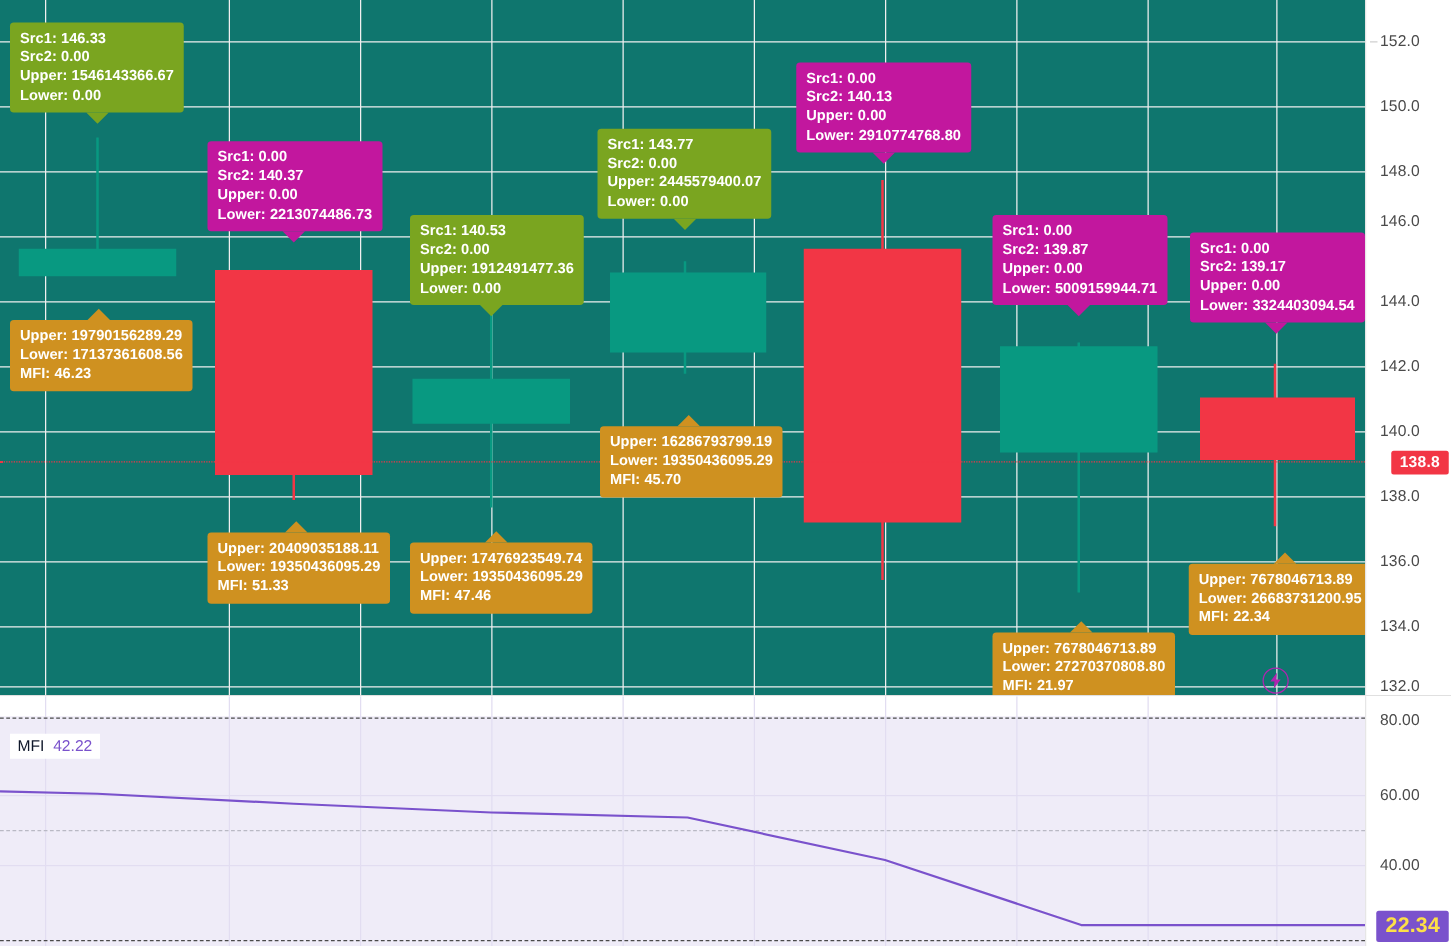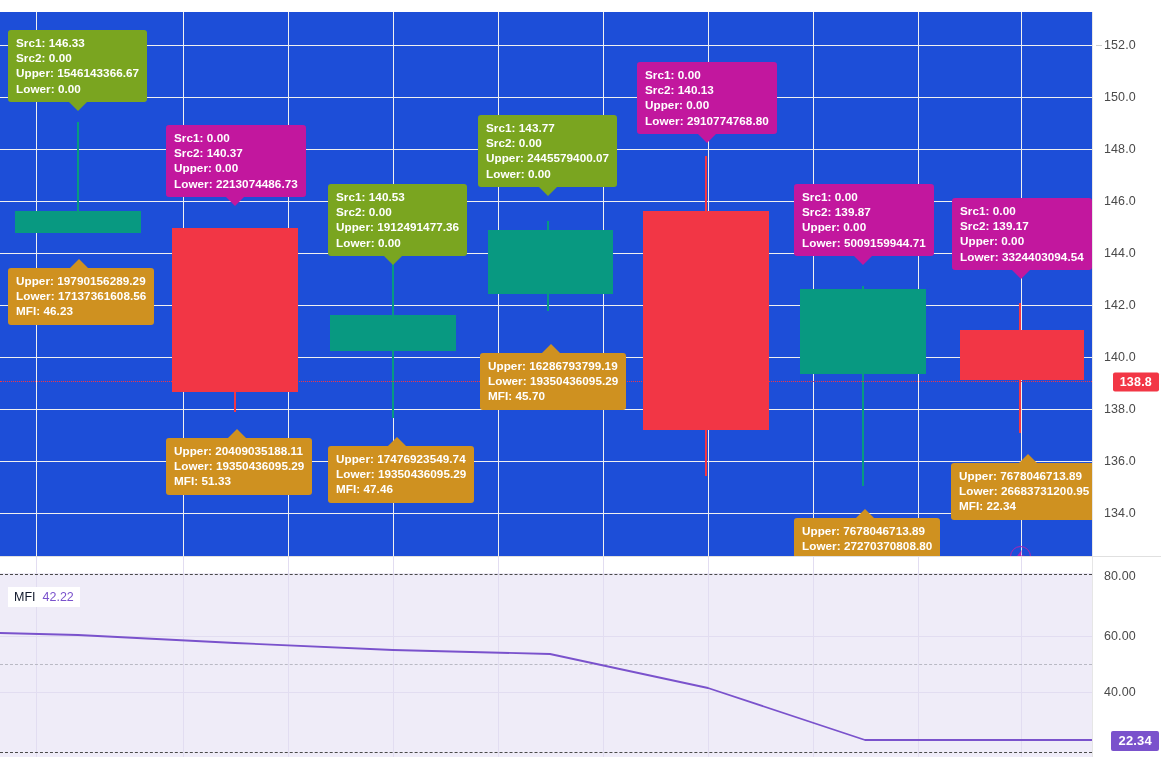--- a/index.html
+++ b/index.html
@@ -6,21 +6,21 @@
   html, body {
     width: 1161px; height: 757px;
     background: #ffffff;
     font-family: "Liberation Sans", sans-serif;
     overflow: hidden;
   }
   #root { position: relative; width: 1161px; height: 757px; background: #fff; }
 
   
   .pane { position: absolute; left: 0; }
-  #price-pane { top: 0; width: 1161px; height: 556px; background: #1d4ed8; margin-top: 12px; }
+  #price-pane { top: 0; width: 1161px; height: 556px; background: #0f766e; }
   #mfi-pane   { top: 557px; width: 1161px; height: 200px; background: #fff; }
 
   .plot { position: absolute; left: 0; top: 0; width: 1092px; height: 100%; overflow: hidden; }
   #mfi-plot-bg { position: absolute; left: 0; top: 16px; width: 1092px; height: 184px; background: #efecf8; }
 
   .axis { position: absolute; right: 0; top: 0; width: 69px; height: 100%; background: #fff; }
   .axis-sep { position: absolute; left: 0; top: 0; width: 1px; height: 100%; background: #e6e6e6; }
   .tick { position: absolute; left: 12px; font-size: 12.5px; color: #4a4a4a; letter-spacing: .1px; white-space: nowrap; transform: translateY(-50%); }
   .tick-dash { position: absolute; left: -8px; top: 50%; width: 6px; height: 1px; background: #cfcfcf; }
 
@@ -37,22 +37,22 @@
   .down { background: #f23645; }
 
   
   .priceline { position: absolute; left: 0; width: 1092px; height: 0; border-top: 1px dotted #f23645; }
   .price-badge {
     position: absolute; right: 2px; background: #f23645; color: #fff;
     font-size: 12.5px; font-weight: bold; padding: 2px 7px 3px 7px; border-radius: 2px;
     transform: translateY(-50%); letter-spacing: .2px;
   }
   .mfi-badge {
-    position: absolute; right: 2px; background: #7a52cc; color: #ffffff;
-    font-size: 13px; font-weight: bold; padding: 2px 7px 3px 7px; border-radius: 2px;
+    position: absolute; right: 2px; background: #7a52cc; color: #fde047;
+    font-size: 17px; font-weight: bold; padding: 2px 7px 3px 7px; border-radius: 2px;
     transform: translateY(-50%); letter-spacing: .2px;
   }
 
   
   .callout {
     position: absolute; color: #fff; border-radius: 3px;
     font-size: 11.7px; line-height: 15.2px; font-weight: bold;
     padding: 5px 8px 6px 8px; white-space: nowrap; letter-spacing: .05px;
   }
   .callout .ln { display: block; }
@@ -246,21 +246,21 @@
           <path d="M6.6 0 L1.2 7.2 H4.6 L4.0 13 L9.6 5.6 H6.1 Z" fill="#b024b0"></path>
         </svg>
       </div>
     </div>
 
     <div class="axis">
       <div class="axis-sep"></div>
       <div class="tick" style="top:33px">152.0<span class="tick-dash"></span></div>
       <div class="tick" style="top:85px">150.0</div>
       <div class="tick" style="top:137px">148.0</div>
-      <div class="tick" style="top:189px">146.0</div>
+      <div class="tick" style="top:177px">146.0</div>
       <div class="tick" style="top:241px">144.0</div>
       <div class="tick" style="top:293px">142.0</div>
       <div class="tick" style="top:345px">140.0</div>
       <div class="tick" style="top:397px">138.0</div>
       <div class="tick" style="top:449px">136.0</div>
       <div class="tick" style="top:501px">134.0</div>
       <div class="tick" style="top:549px">132.0</div>
       <div class="price-badge" style="top:370px">138.8</div>
     </div>
   </div>

